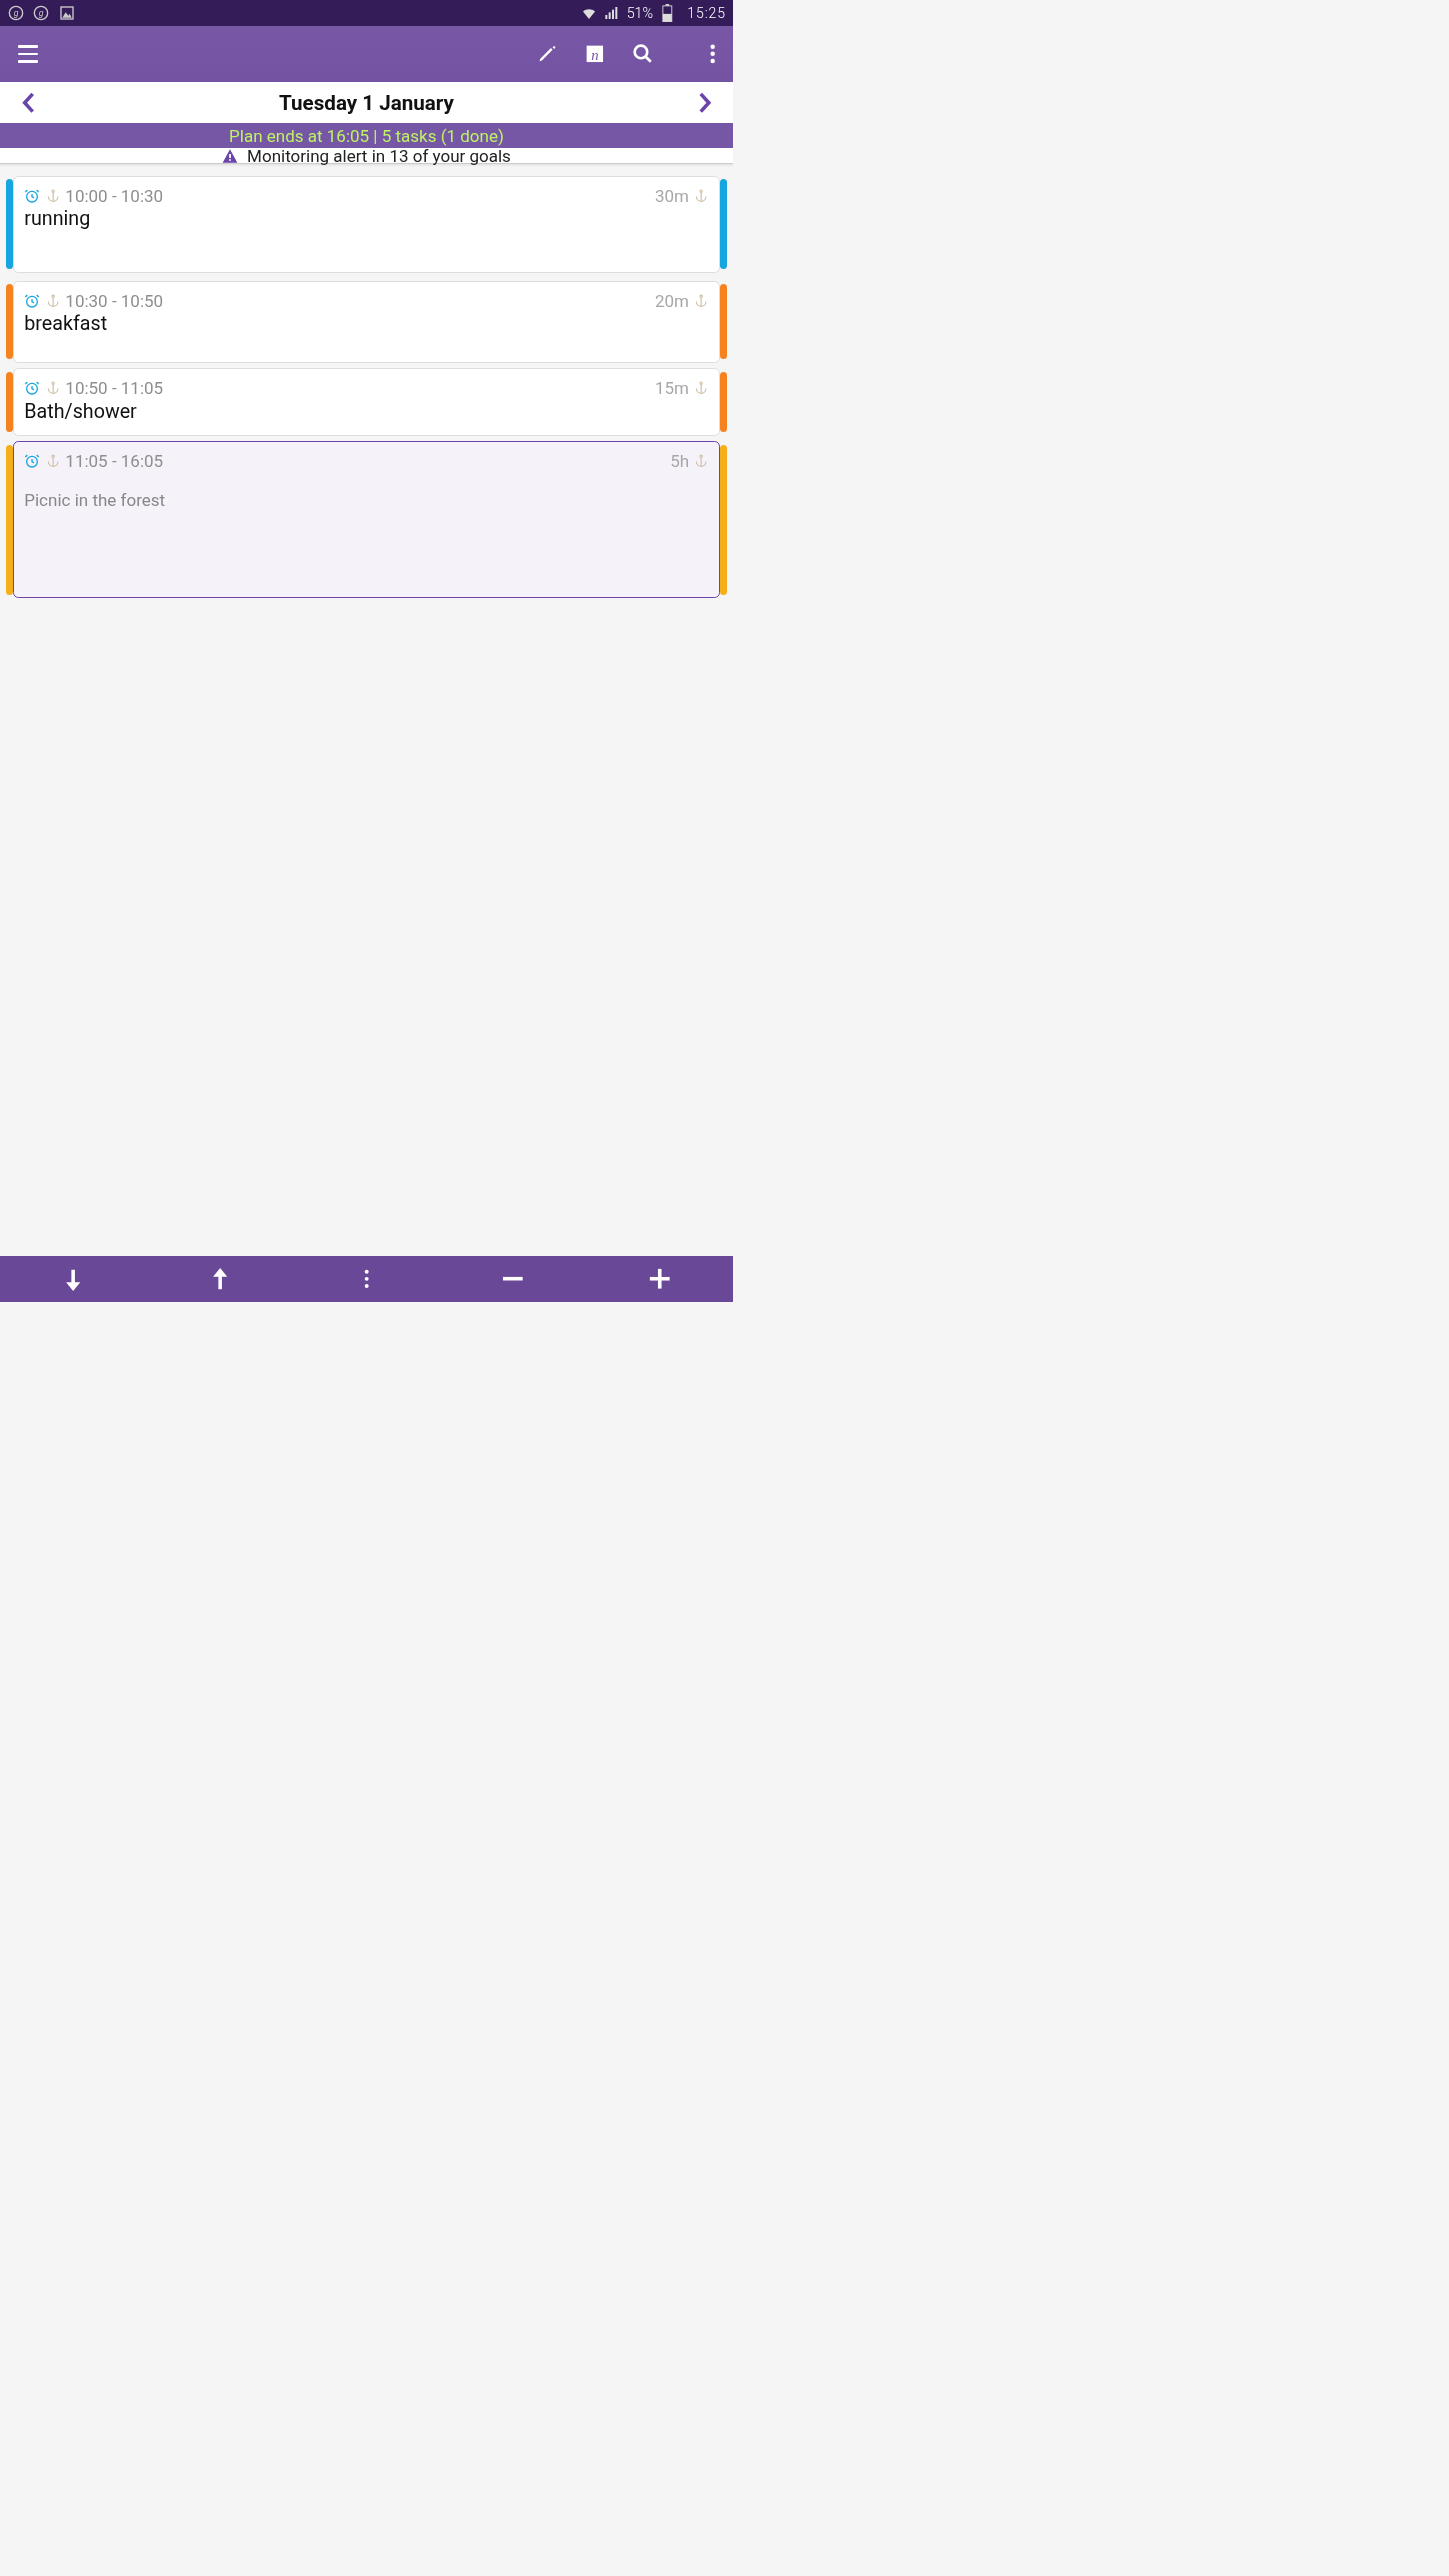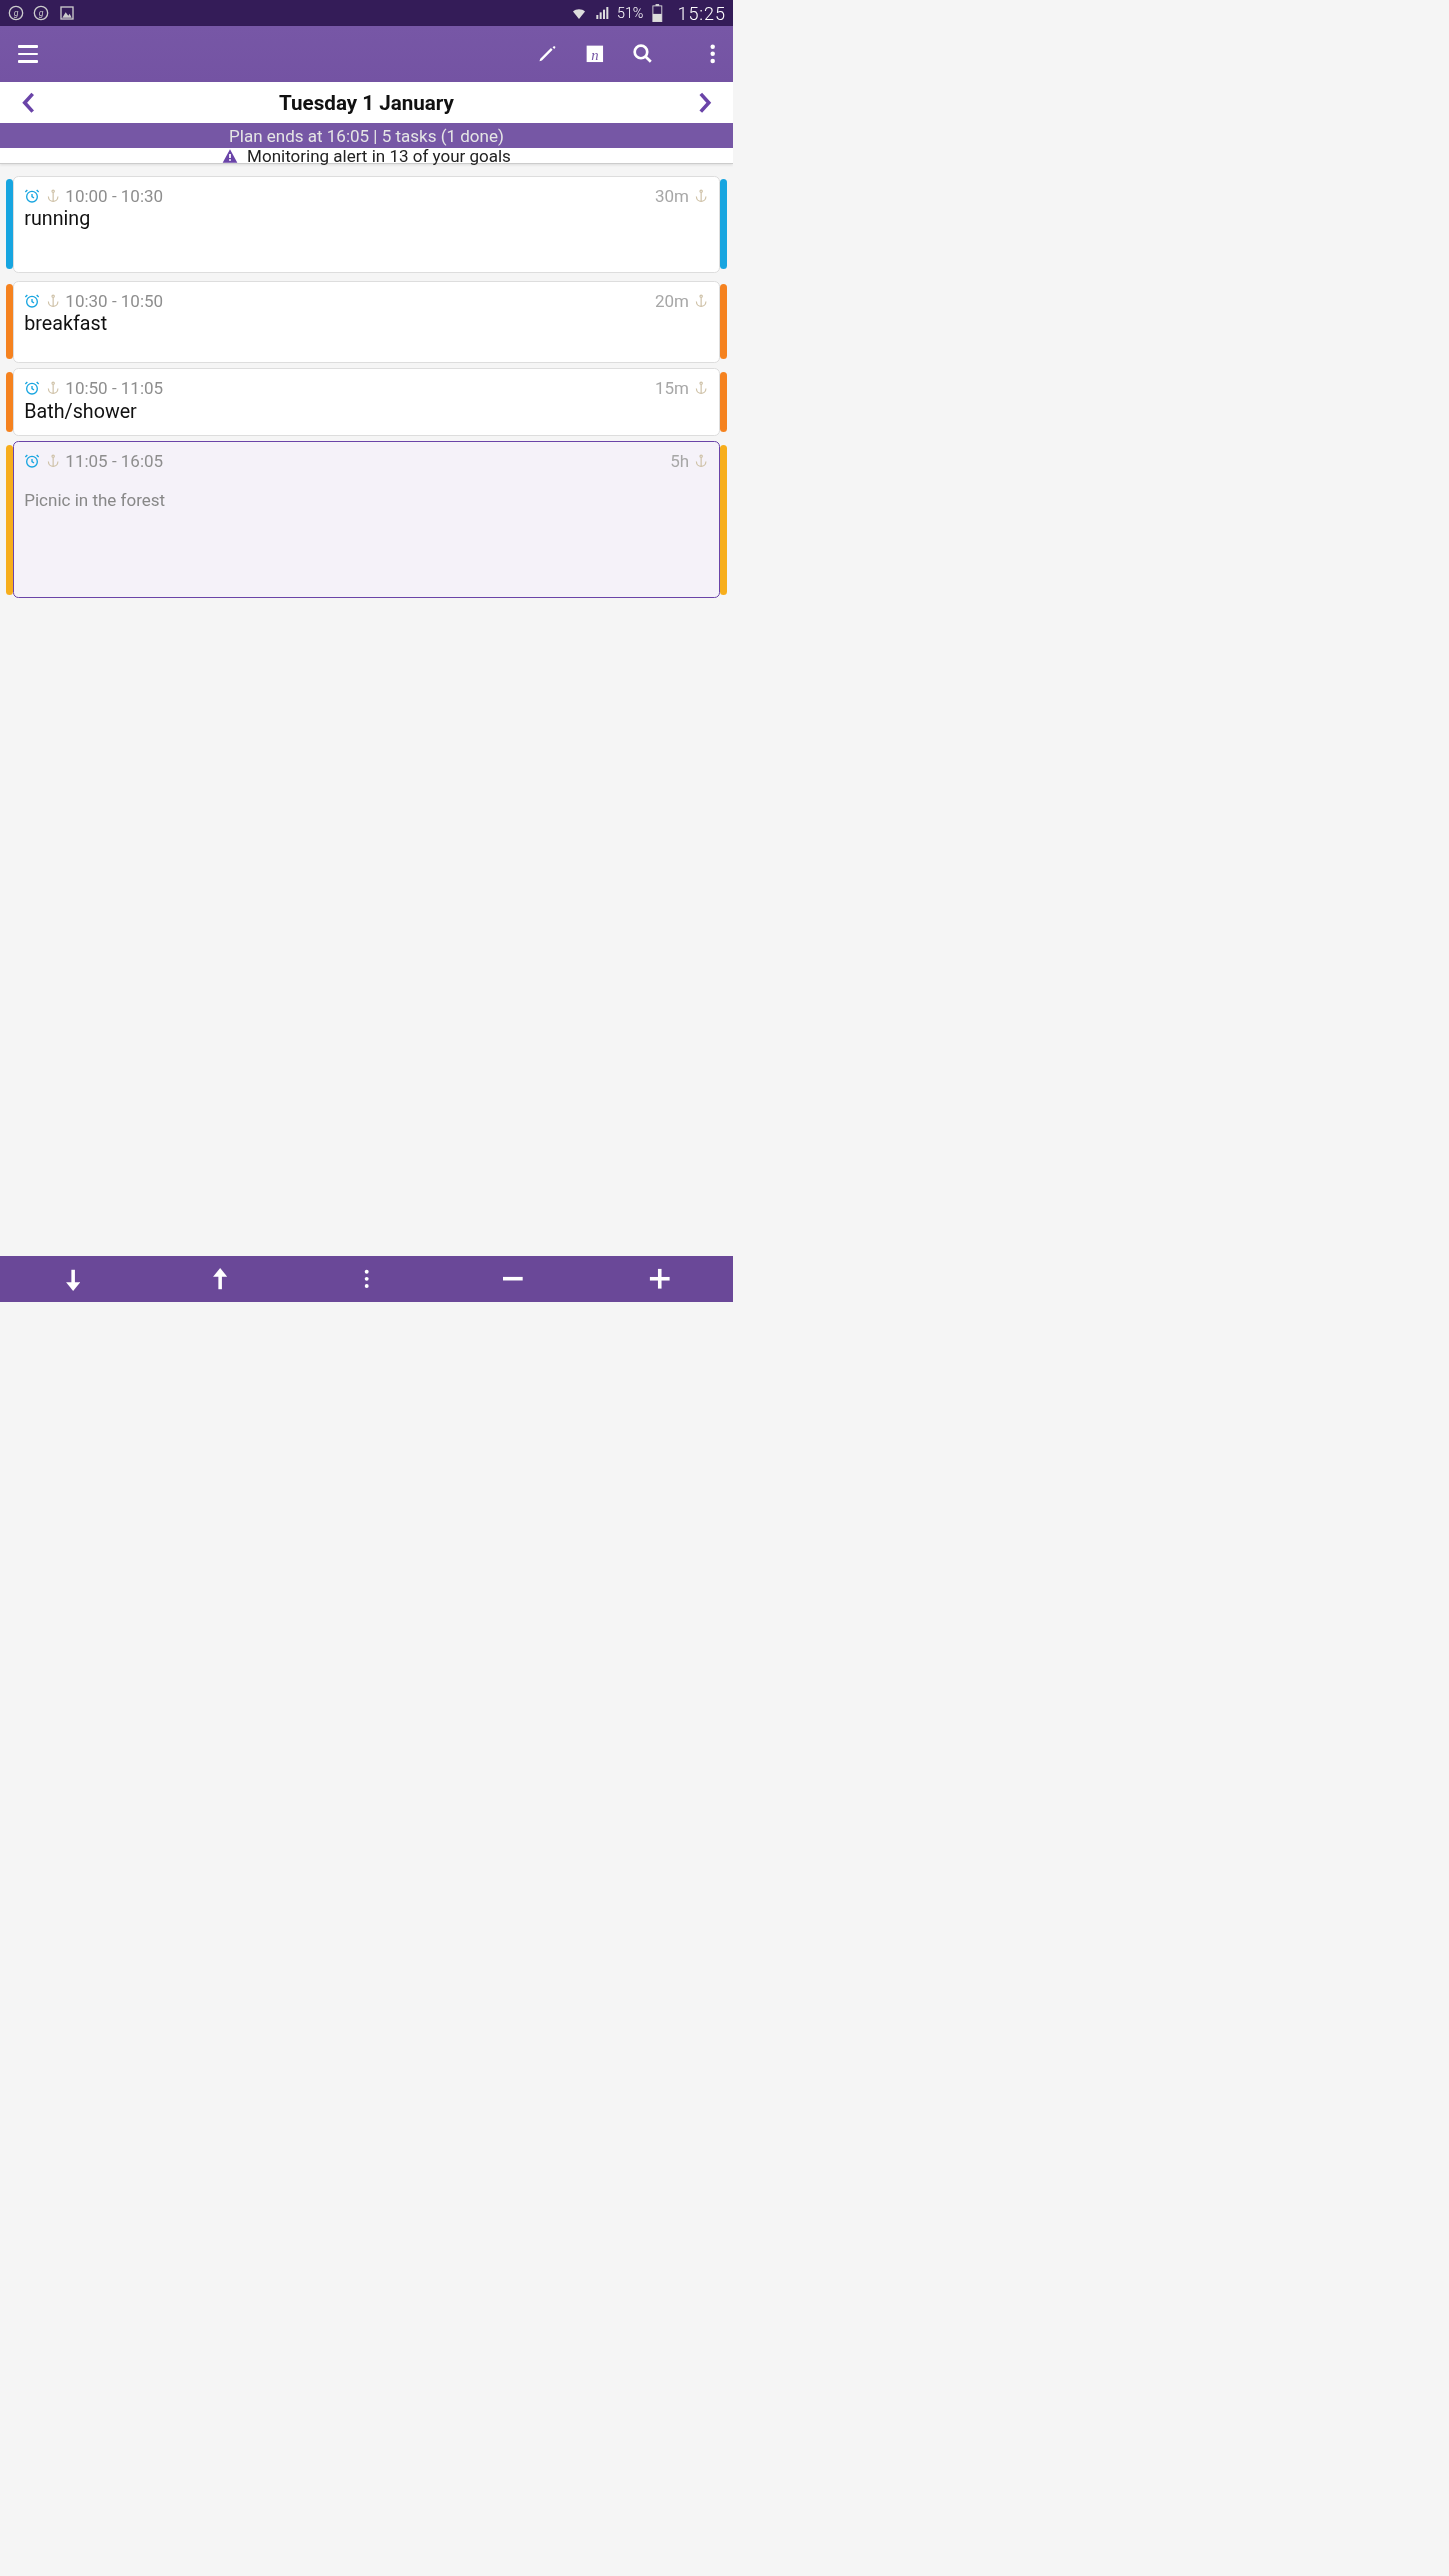--- a/index.html
+++ b/index.html
@@ -18,21 +18,21 @@
     background: #341c58;
     color: #fff;
     display: flex;
     align-items: center;
     padding: 0 7.2px;
     font-size: 15px;
   }
   .status-left { display: flex; gap: 7.2px; align-items: center; }
   .status-right { margin-left: auto; display: flex; gap: 5.4px; align-items: center; font-weight: 300;}
   .status-icon { width: 18px; height: 18px; display:inline-flex; align-items:center; justify-content:center; color:#ddd;}
-  .status-time { font-size: 18px; margin-left: 5.4px; letter-spacing: 0.9px;}
+  .status-time { font-size: 14px; margin-left: 5.4px; letter-spacing: 0.9px;}
   .status-battery-pct { font-size: 14.3px; }
   
   
   .app-bar {
     height: 56px;
     background: #7858a6;
     background: linear-gradient(#7757a6,#7453a3);
     display: flex;
     align-items: center;
     padding: 0 18px;
@@ -52,21 +52,21 @@
     align-items: center;
     padding: 0 21.5px;
   }
   .date-nav-title { flex:1; text-align:center; font-size: 20.6px; font-weight: 700; color:#111;}
   .chevron { color: #6a44a8; font-size:25px; font-weight:bold; }
   
   
   .summary-bar {
     height: 25px;
     background: #7657a5;
-    color: #e5e5e5;
+    color: #bef264;
     display:flex; align-items:center; justify-content:center;
     font-size: 17px;
   }
   
   
   .alert-bar {
     height: 16px;
     background: #fff;
     display:flex; align-items:center; justify-content:center;
     gap: 9px;

